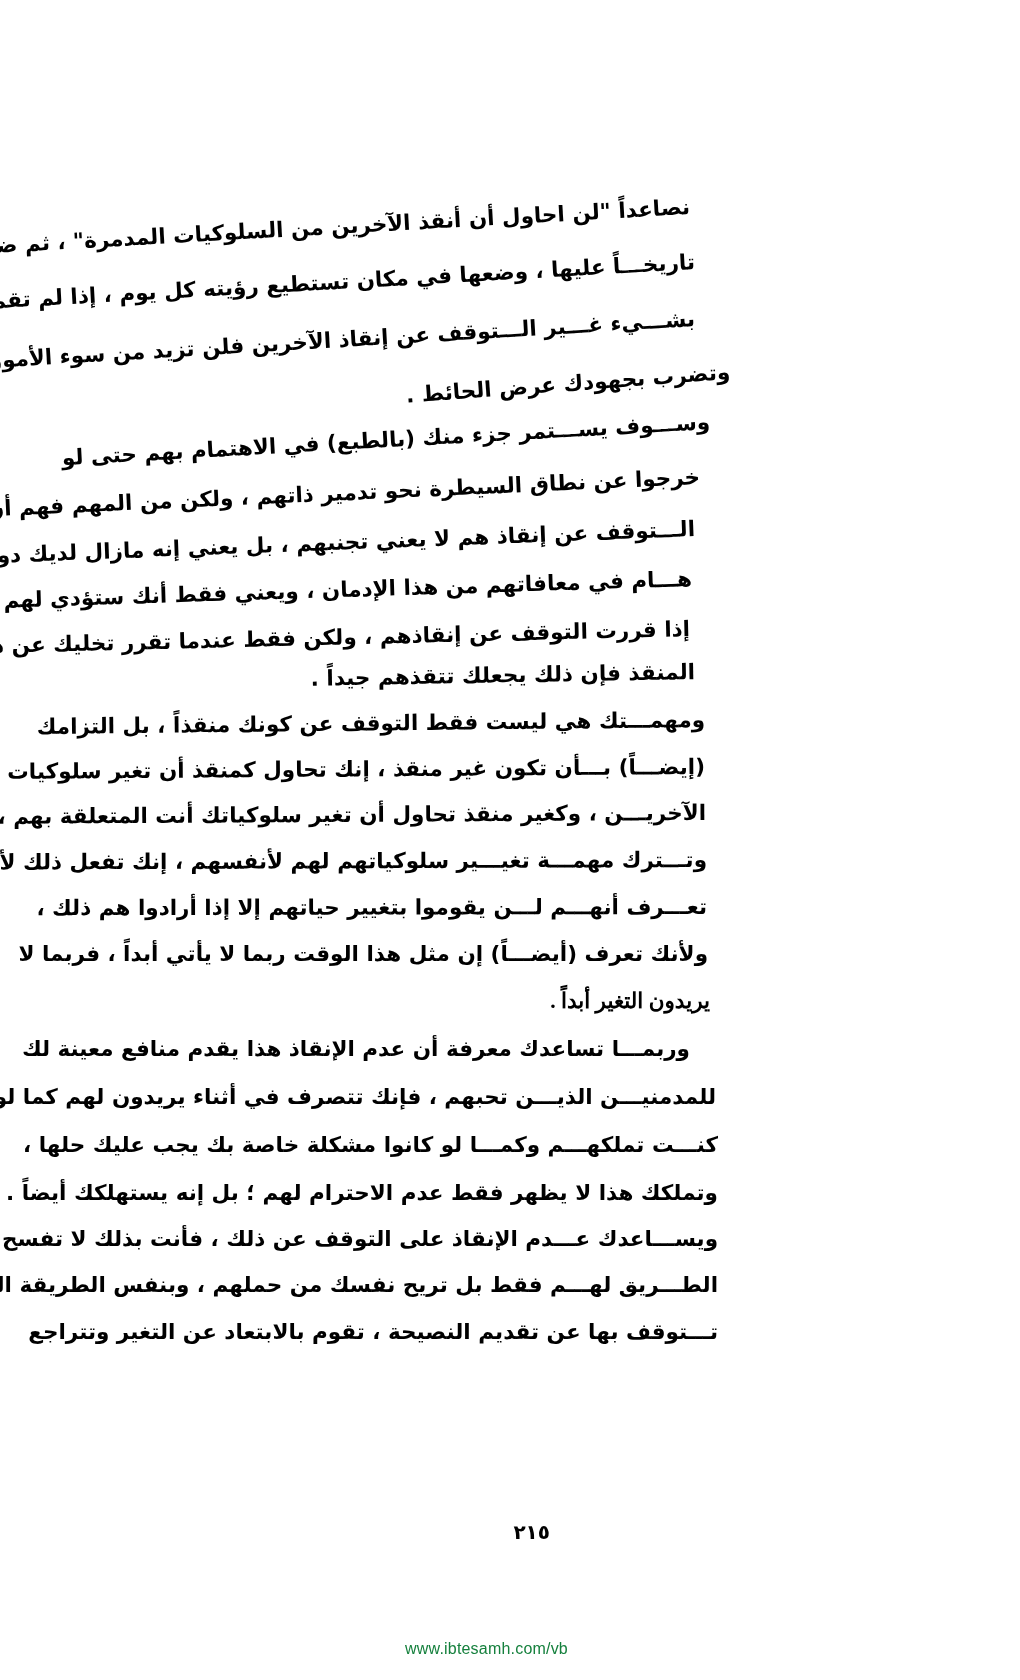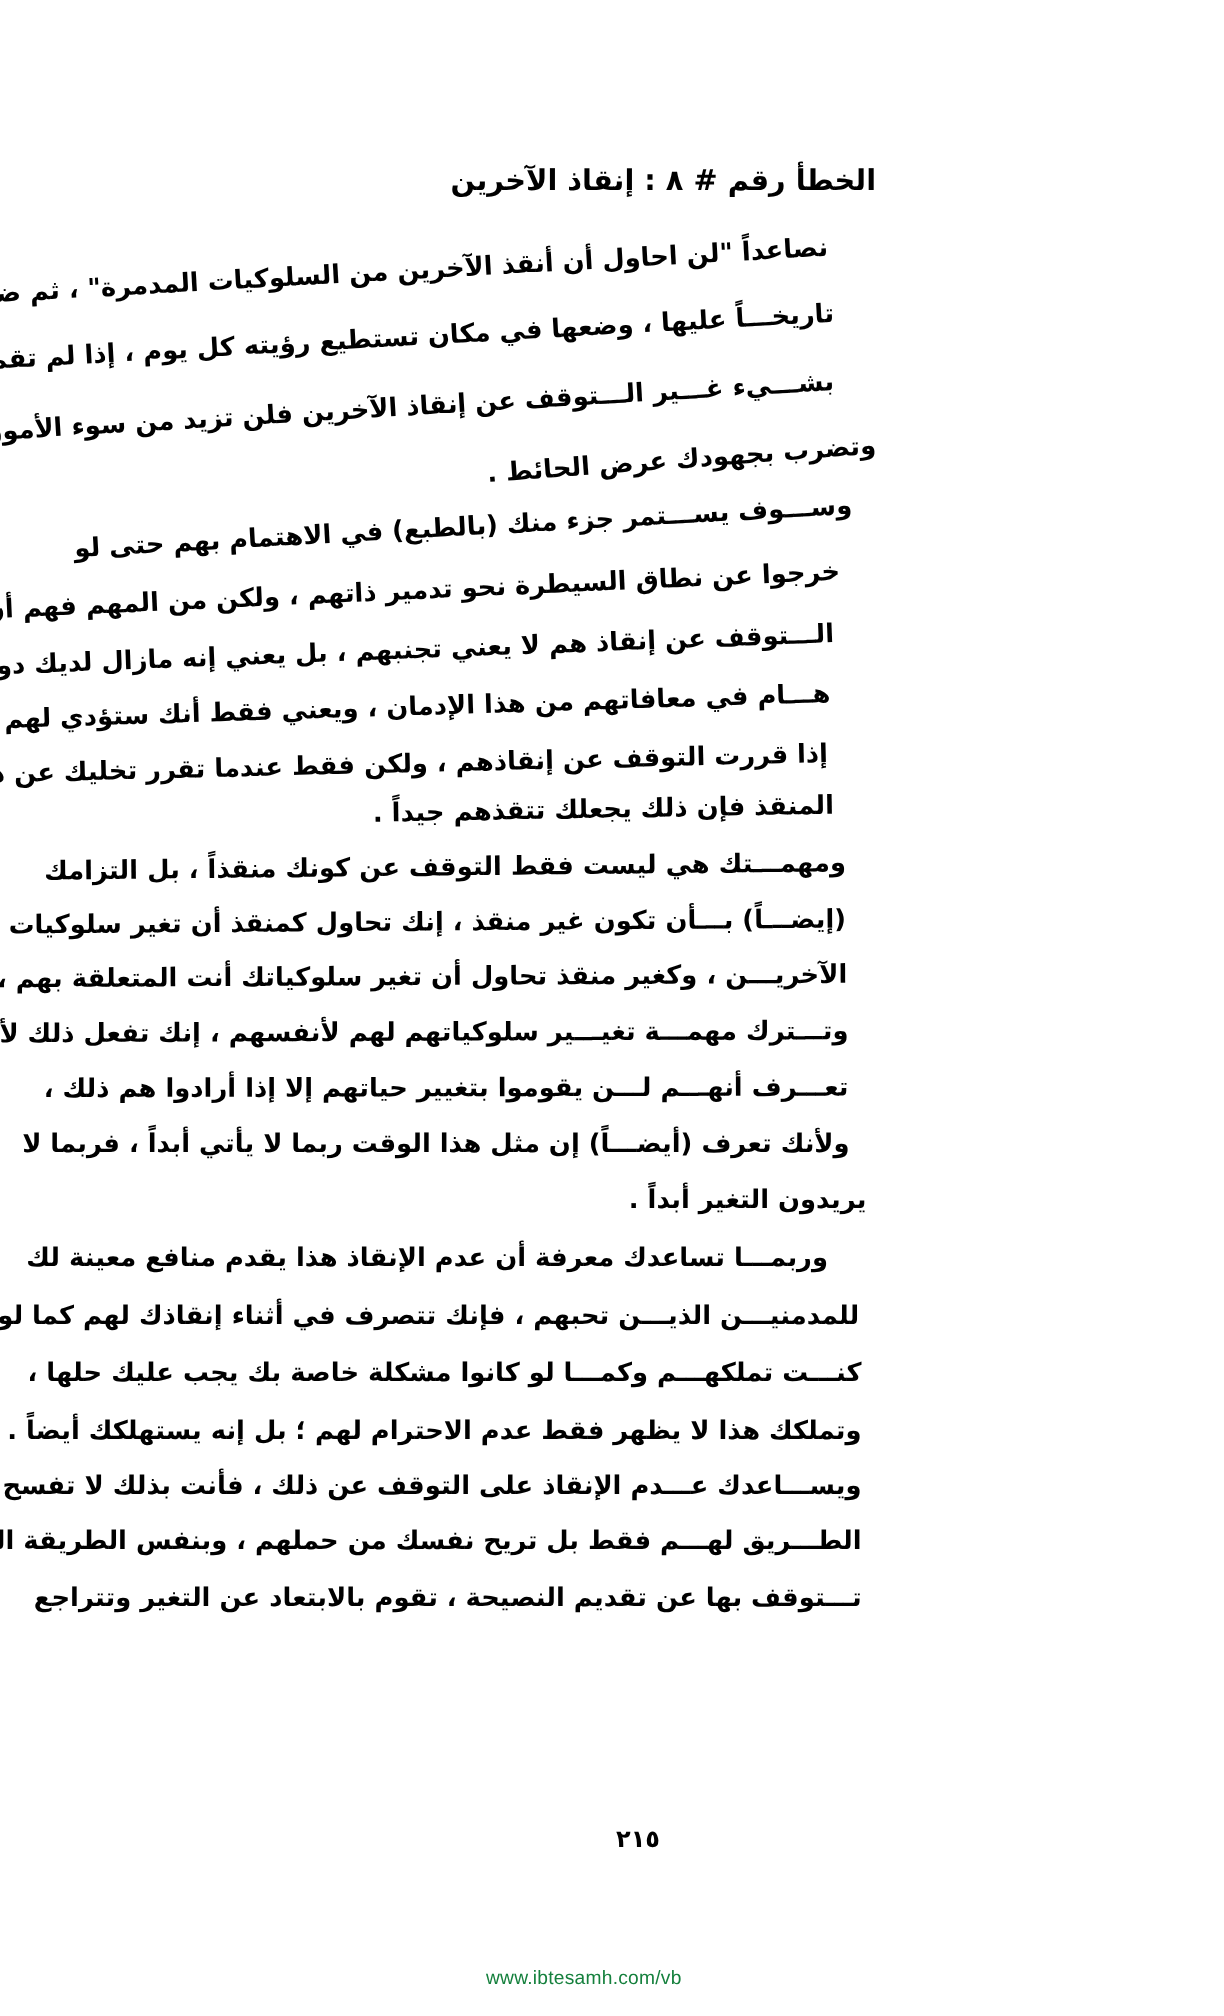--- a/index.html
+++ b/index.html
@@ -69,42 +69,41 @@
       font-family: "Liberation Sans", sans-serif;
       font-size: 16px;
       color: #15803d;
       letter-spacing: 0.2px;
     }
   </style>
 </head>
 <body>
 
 <div class="page">
-  <div class="title">الخطأ رقم # ٨ : إنقاذ الآخرين</div>
 
   <div id="lines">
       <div class="line warp" style="top: 190px; left: 190px; right: auto; width: 500px; transform: rotate(-3.2deg);">نصاعداً "لن احاول أن أنقذ الآخرين من السلوكيات المدمرة" ، ثم ضع</div>
       <div class="line warp" style="top: 245px; left: 190px; right: auto; width: 505px; transform: rotate(-3.2deg);">تاريخـــاً عليها ، وضعها في مكان تستطيع رؤيته كل يوم ، إذا لم تقم</div>
       <div class="line warp" style="top: 302px; left: 185px; right: auto; width: 510px; transform: rotate(-3.4deg);">بشـــيء غـــير الـــتوقف عن إنقاذ الآخرين فلن تزيد من سوء الأمور</div>
       <div class="line warp last" style="top: 355px; left: 530px; right: auto; width: 200px; transform: rotate(-4.2deg);">وتضرب بجهودك عرض الحائط .</div>
       <div class="line warp" style="top: 405px; left: 180px; right: auto; width: 530px; transform: rotate(-3.2deg);">وســـوف يســـتمر جزء منك (بالطبع) في الاهتمام بهم حتى لو</div>
       <div class="line warp" style="top: 460px; left: 180px; right: auto; width: 520px; transform: rotate(-2.6deg);">خرجوا عن نطاق السيطرة نحو تدمير ذاتهم ، ولكن من المهم فهم أن</div>
       <div class="line warp" style="top: 512px; left: 175px; right: auto; width: 520px; transform: rotate(-2.2deg);">الـــتوقف عن إنقاذ هم لا يعني تجنبهم ، بل يعني إنه مازال لديك دور</div>
       <div class="line warp" style="top: 562px; left: 172px; right: auto; width: 520px; transform: rotate(-1.8deg);">هـــام في معافاتهم من هذا الإدمان ، ويعني فقط أنك ستؤدي لهم خدمة</div>
       <div class="line warp" style="top: 612px; left: 168px; right: auto; width: 522px; transform: rotate(-1.4deg);">إذا قررت التوقف عن إنقاذهم ، ولكن فقط عندما تقرر تخليك عن دور</div>
       <div class="line warp last" style="top: 655px; left: 465px; right: auto; width: 230px; transform: rotate(-1deg);">المنقذ فإن ذلك يجعلك تتقذهم جيداً .</div>
       <div class="line warp" style="top: 703px; left: 165px; right: auto; width: 540px; transform: rotate(-0.6deg);">ومهمـــتك هي ليست فقط التوقف عن كونك منقذاً ، بل التزامك</div>
       <div class="line warp" style="top: 750px; left: 160px; right: auto; width: 545px; transform: rotate(-0.4deg);">(إيضـــاً) بـــأن تكون غير منقذ ، إنك تحاول كمنقذ أن تغير سلوكيات</div>
       <div class="line warp" style="top: 796px; left: 158px; right: auto; width: 548px; transform: rotate(-0.3deg);">الآخريـــن ، وكغير منقذ تحاول أن تغير سلوكياتك أنت المتعلقة بهم ،</div>
       <div class="line warp" style="top: 843px; left: 155px; right: auto; width: 552px; transform: rotate(-0.2deg);">وتـــترك مهمـــة تغيـــير سلوكياتهم لهم لأنفسهم ، إنك تفعل ذلك لأنك</div>
       <div class="line warp" style="top: 890px; left: 152px; right: auto; width: 555px; transform: rotate(-0.1deg);">تعـــرف أنهـــم لـــن يقوموا بتغيير حياتهم إلا إذا أرادوا هم ذلك ،</div>
       <div class="line warp" style="top: 937px; left: 150px; right: auto; width: 558px;">ولأنك تعرف (أيضـــاً) إن مثل هذا الوقت ربما لا يأتي أبداً ، فربما لا</div>
-      <div class="line warp last" style="top: 984px; left: 572px; right: auto; width: 150px;">يريدون التغير أبداً .</div>
+      <div class="line warp last" style="top: 984px; left: 560px; right: auto; width: 150px; font-family: Liberation Serif, serif;">يريدون التغير أبداً .</div>
       <div class="line warp" style="top: 1032px; left: 145px; right: auto; width: 545px;">وربمـــا تساعدك معرفة أن عدم الإنقاذ هذا يقدم منافع معينة لك</div>
-      <div class="line warp" style="top: 1080px; left: 142px; right: auto; width: 574px;">للمدمنيـــن الذيـــن تحبهم ، فإنك تتصرف في أثناء إنقاذك لهم كما لو</div>
+      <div class="line warp" style="top: 1080px; left: 142px; right: auto; width: 574px;">للمدمنيـــن الذيـــن تحبهم ، فإنك تتصرف في أثناء يريدون لهم كما لو</div>
       <div class="line warp" style="top: 1128px; left: 140px; right: auto; width: 578px;">كنـــت تملكهـــم وكمـــا لو كانوا مشكلة خاصة بك يجب عليك حلها ،</div>
       <div class="line warp" style="top: 1176px; left: 138px; right: auto; width: 580px;">وتملكك هذا لا يظهر فقط عدم الاحترام لهم ؛ بل إنه يستهلكك أيضاً .</div>
       <div class="line warp" style="top: 1222px; left: 136px; right: auto; width: 582px;">ويســـاعدك عـــدم الإنقاذ على التوقف عن ذلك ، فأنت بذلك لا تفسح</div>
       <div class="line warp" style="top: 1268px; left: 134px; right: auto; width: 584px;">الطـــريق لهـــم فقط بل تريح نفسك من حملهم ، وبنفس الطريقة التي</div>
       <div class="line warp" style="top: 1315px; left: 132px; right: auto; width: 586px;">تـــتوقف بها عن تقديم النصيحة ، تقوم بالابتعاد عن التغير وتتراجع</div>
     </div>
 
   <div class="page-number">٢١٥</div>
   <div class="watermark">www.ibtesamh.com/vb</div>
 </div>

